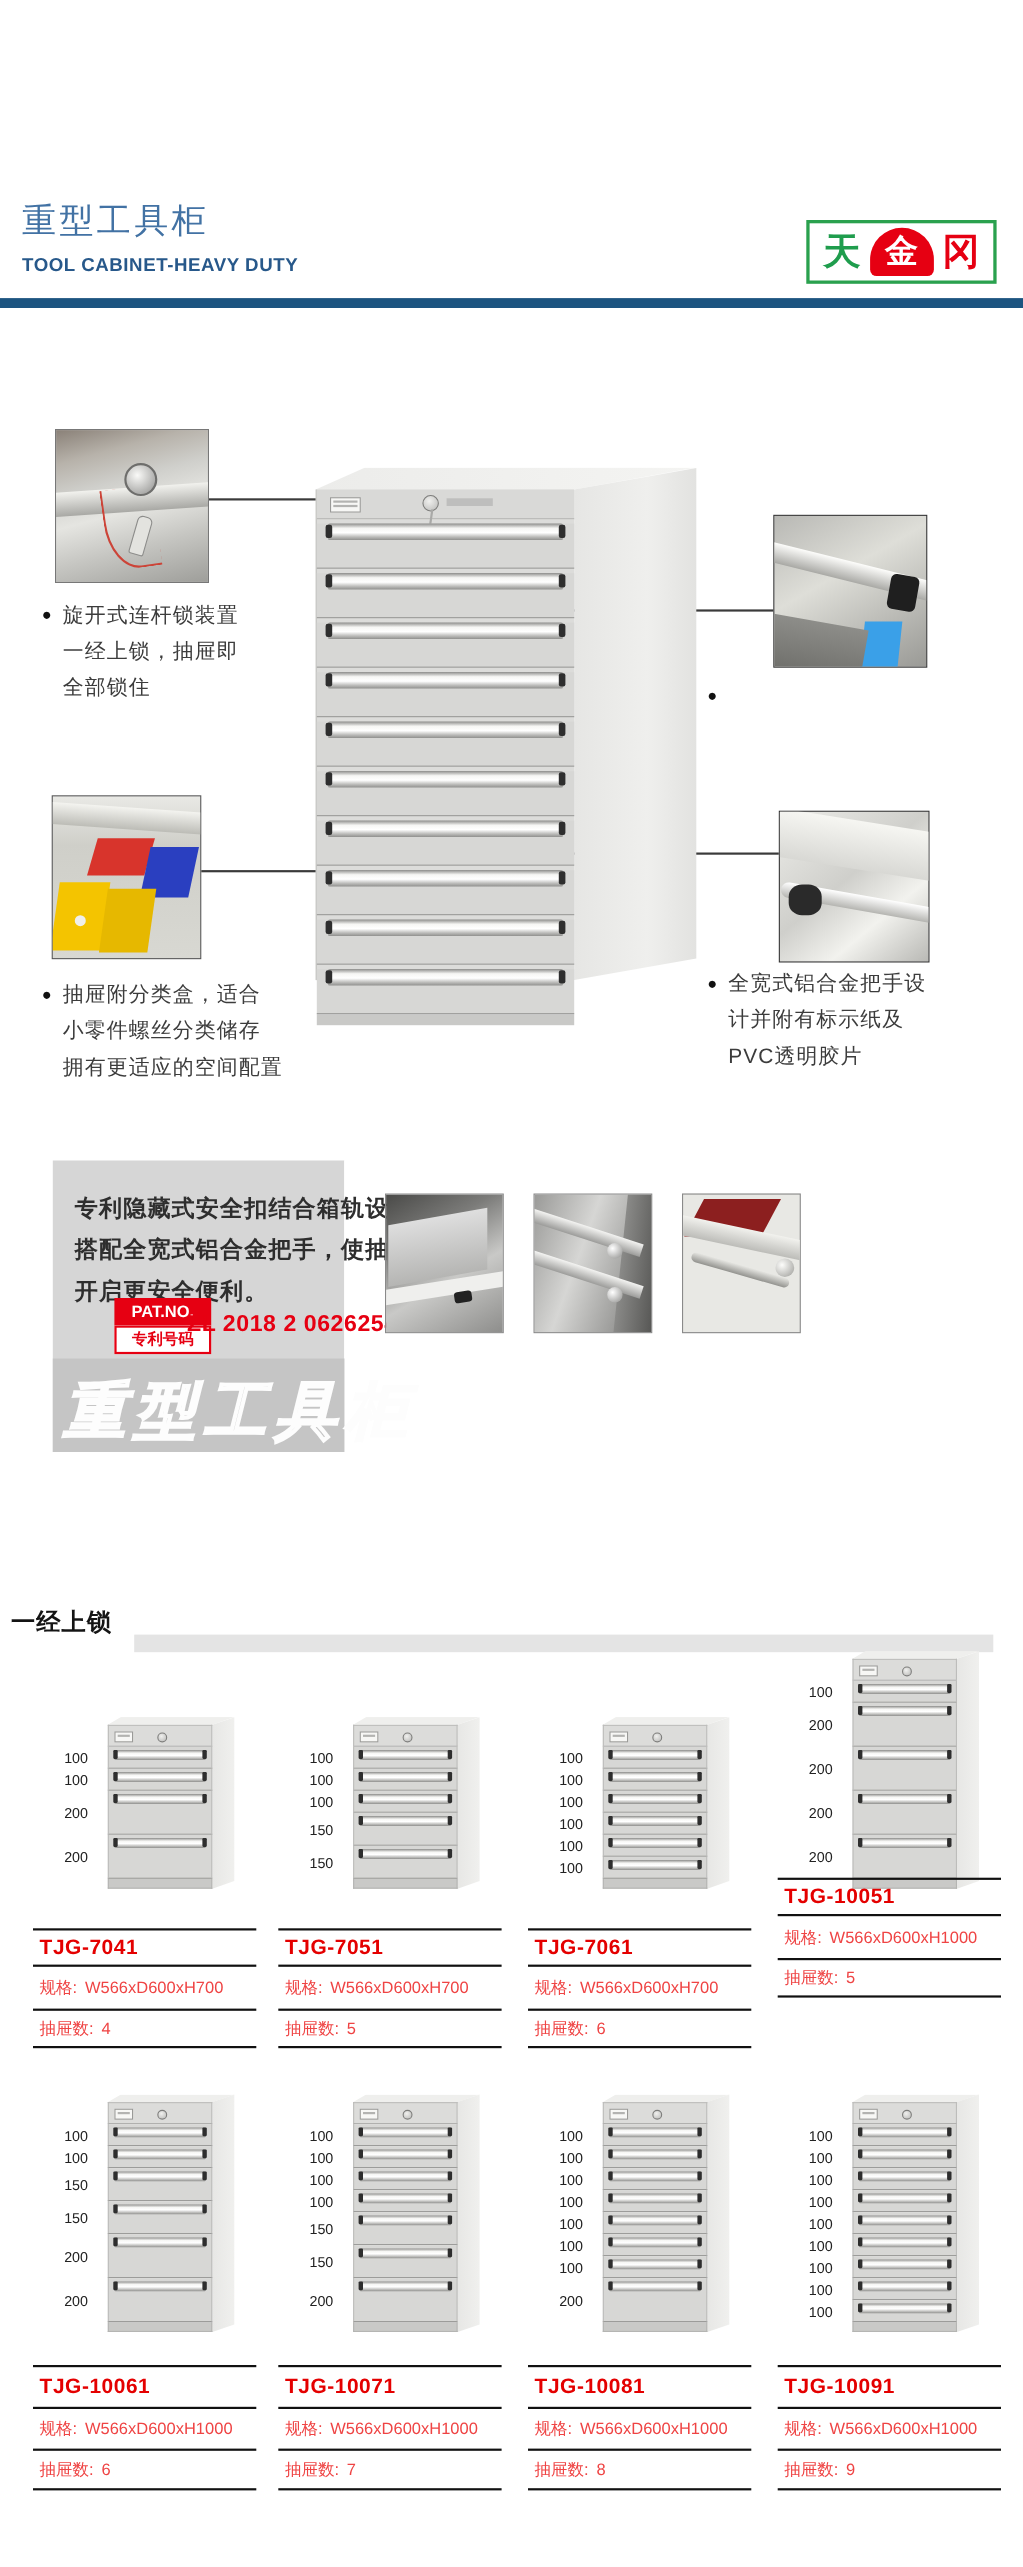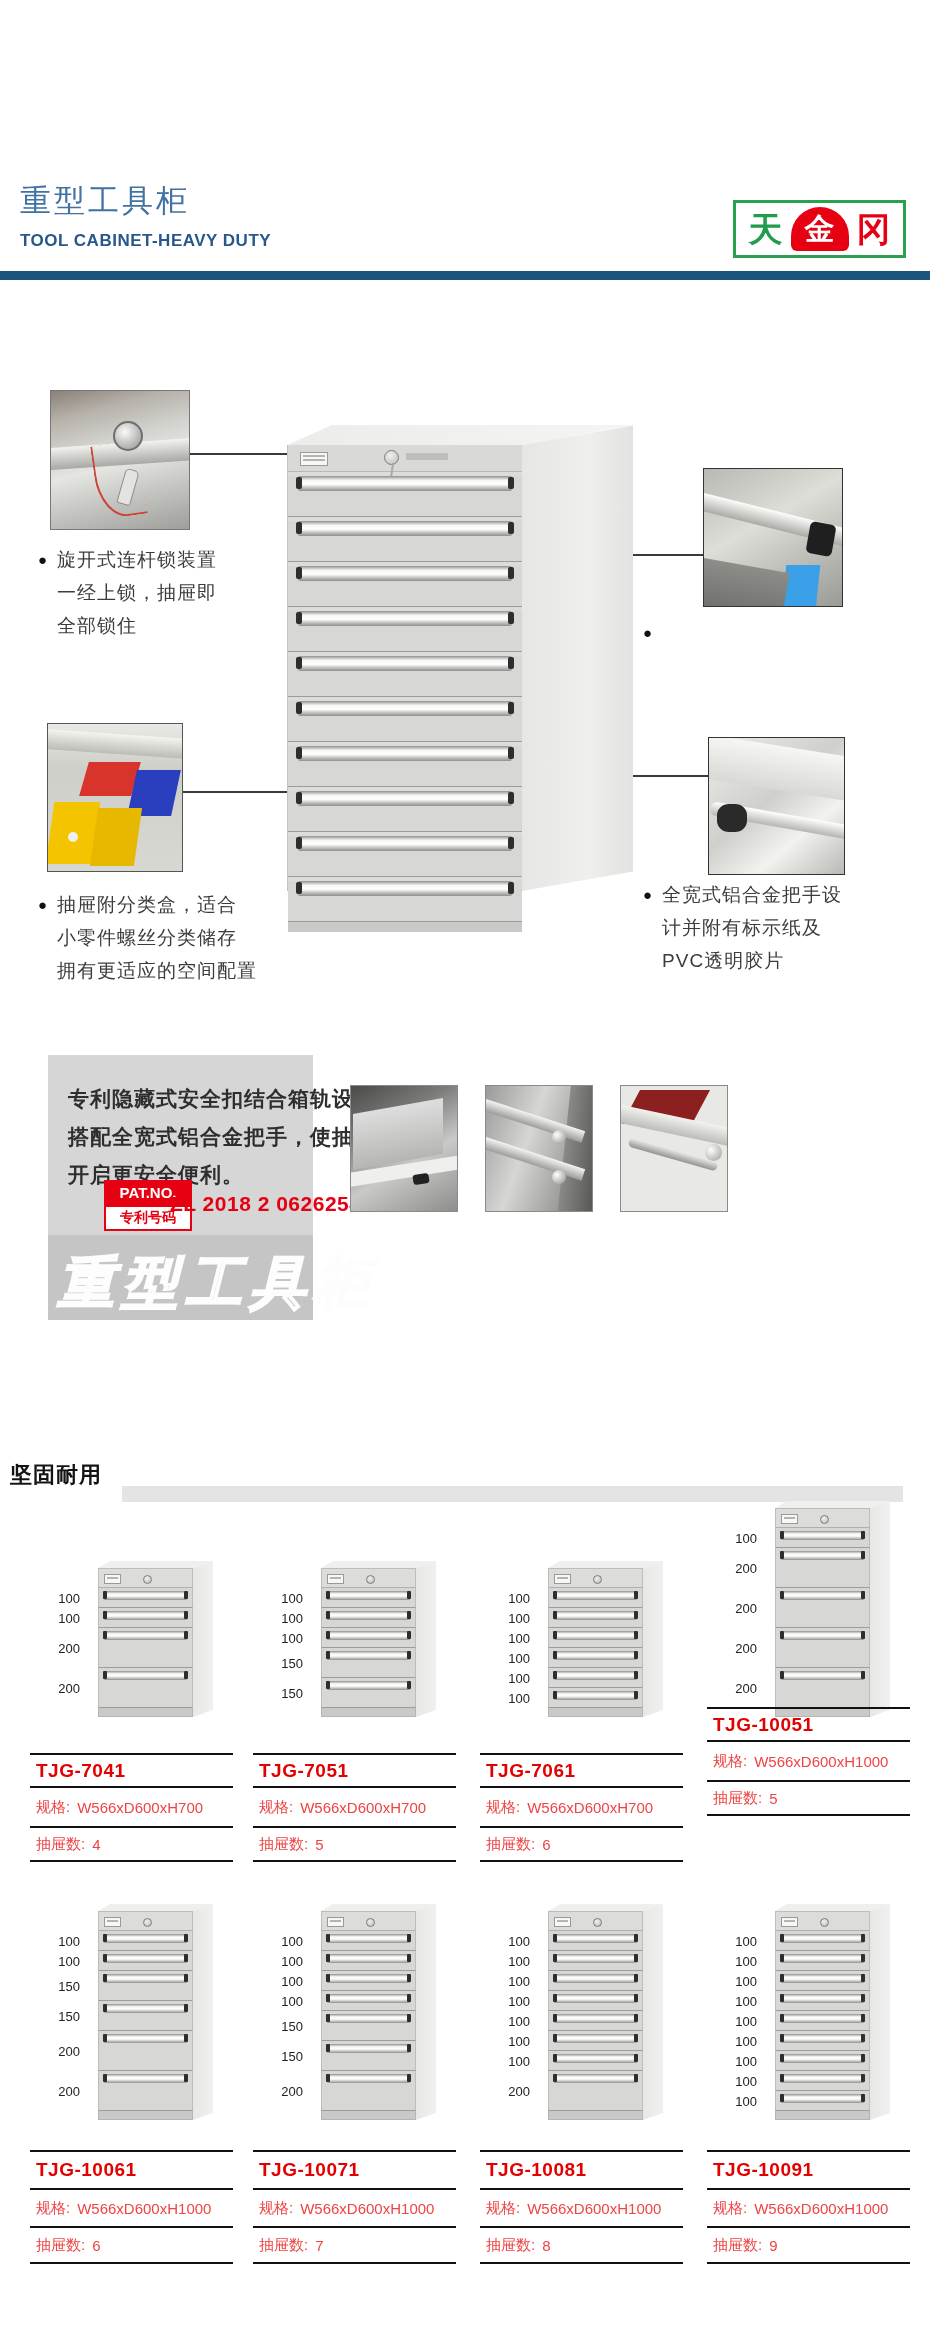--- a/index.html
+++ b/index.html
@@ -252,21 +252,21 @@
     <div class="shape" style="left:66px;top:44px;width:14px;height:14px;border-radius:50%;background:radial-gradient(circle at 35% 35%,#fff,#8d8d8b);"></div>
     <div class="shape" style="left:66px;top:84px;width:14px;height:14px;border-radius:50%;background:radial-gradient(circle at 35% 35%,#fff,#8d8d8b);"></div>
   </div>
   <div class="abs ppic" style="left:620px;top:1085px;width:108px;height:127px;background:#e8e8e4;position:absolute;overflow:hidden;">
     <div class="shape" style="left:10px;top:4px;width:70px;height:34px;background:#8c1f1f;transform:skewX(-28deg);"></div>
     <div class="shape" style="left:-8px;top:30px;width:120px;height:18px;background:linear-gradient(180deg,#f2f2ee,#bcbcb8);transform:rotate(12deg);"></div>
     <div class="shape" style="left:6px;top:64px;width:92px;height:9px;border-radius:5px;background:linear-gradient(180deg,#e8e8e4,#93938f);transform:rotate(16deg);"></div>
     <div class="shape" style="left:84px;top:58px;width:17px;height:17px;border-radius:50%;background:radial-gradient(circle at 35% 35%,#fdfdfb,#9a9a96);"></div>
   </div>
 
-  <div class="abs sec-title">坚固耐用</div>
+  <div class="abs sec-title">一经上锁</div>
   <div class="abs sec-bar"></div>
   <div id="catalog">
       <div class="mini-wrap" style="left: 42px; top: 1561px; height: 156px;">
         <div class="mini-sliver"></div>
         <div class="mini-side" style="height: 149px;"></div>
         <div class="mini-rows">
           <div class="mini-row">
             <div class="mini-lbl"></div>
             <div class="mini-band">
               <span class="chip" style="left:5px;top:5px;width:15px;height:8px;">

